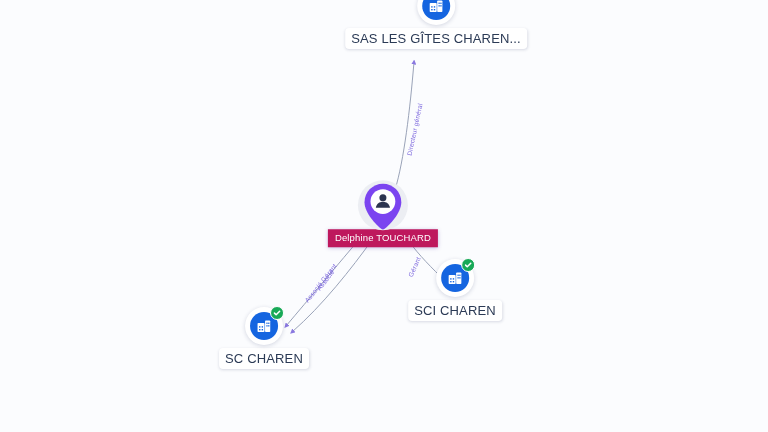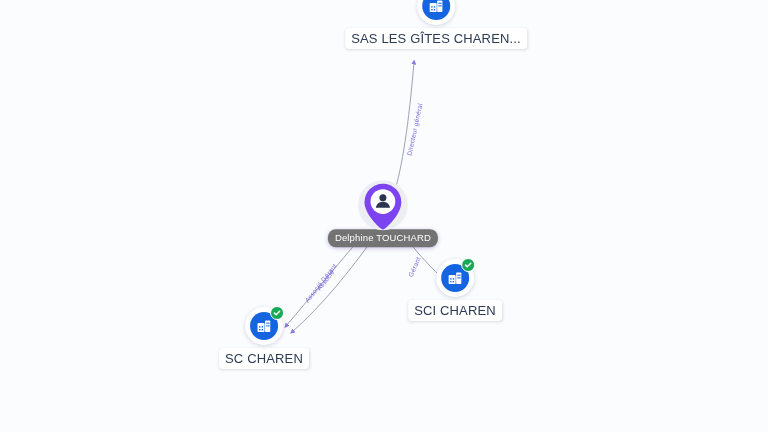--- a/index.html
+++ b/index.html
@@ -123,25 +123,25 @@
     color: #2b3a55;
     font-size: 13px;
     line-height: 1;
     padding: 4px 6px;
     border-radius: 4px;
     white-space: nowrap;
     box-shadow: 0 1px 3px rgba(30, 40, 90, 0.16);
     letter-spacing: 0.15px;
   }
   .node-label.primary {
-    background: #737373;
+    background: #be185d;
     color: #ffffff;
     font-size: 9.5px;
     padding: 4px 7px;
-    border-radius: 8px;
+    border-radius: 0;
     box-shadow: 0 1px 4px rgba(80, 40, 170, 0.3);
     margin-top: -4px;
   }
 
   
   .edge-label {
     position: absolute;
     font-size: 6.5px;
     color: #7b66dd;
     white-space: nowrap;

